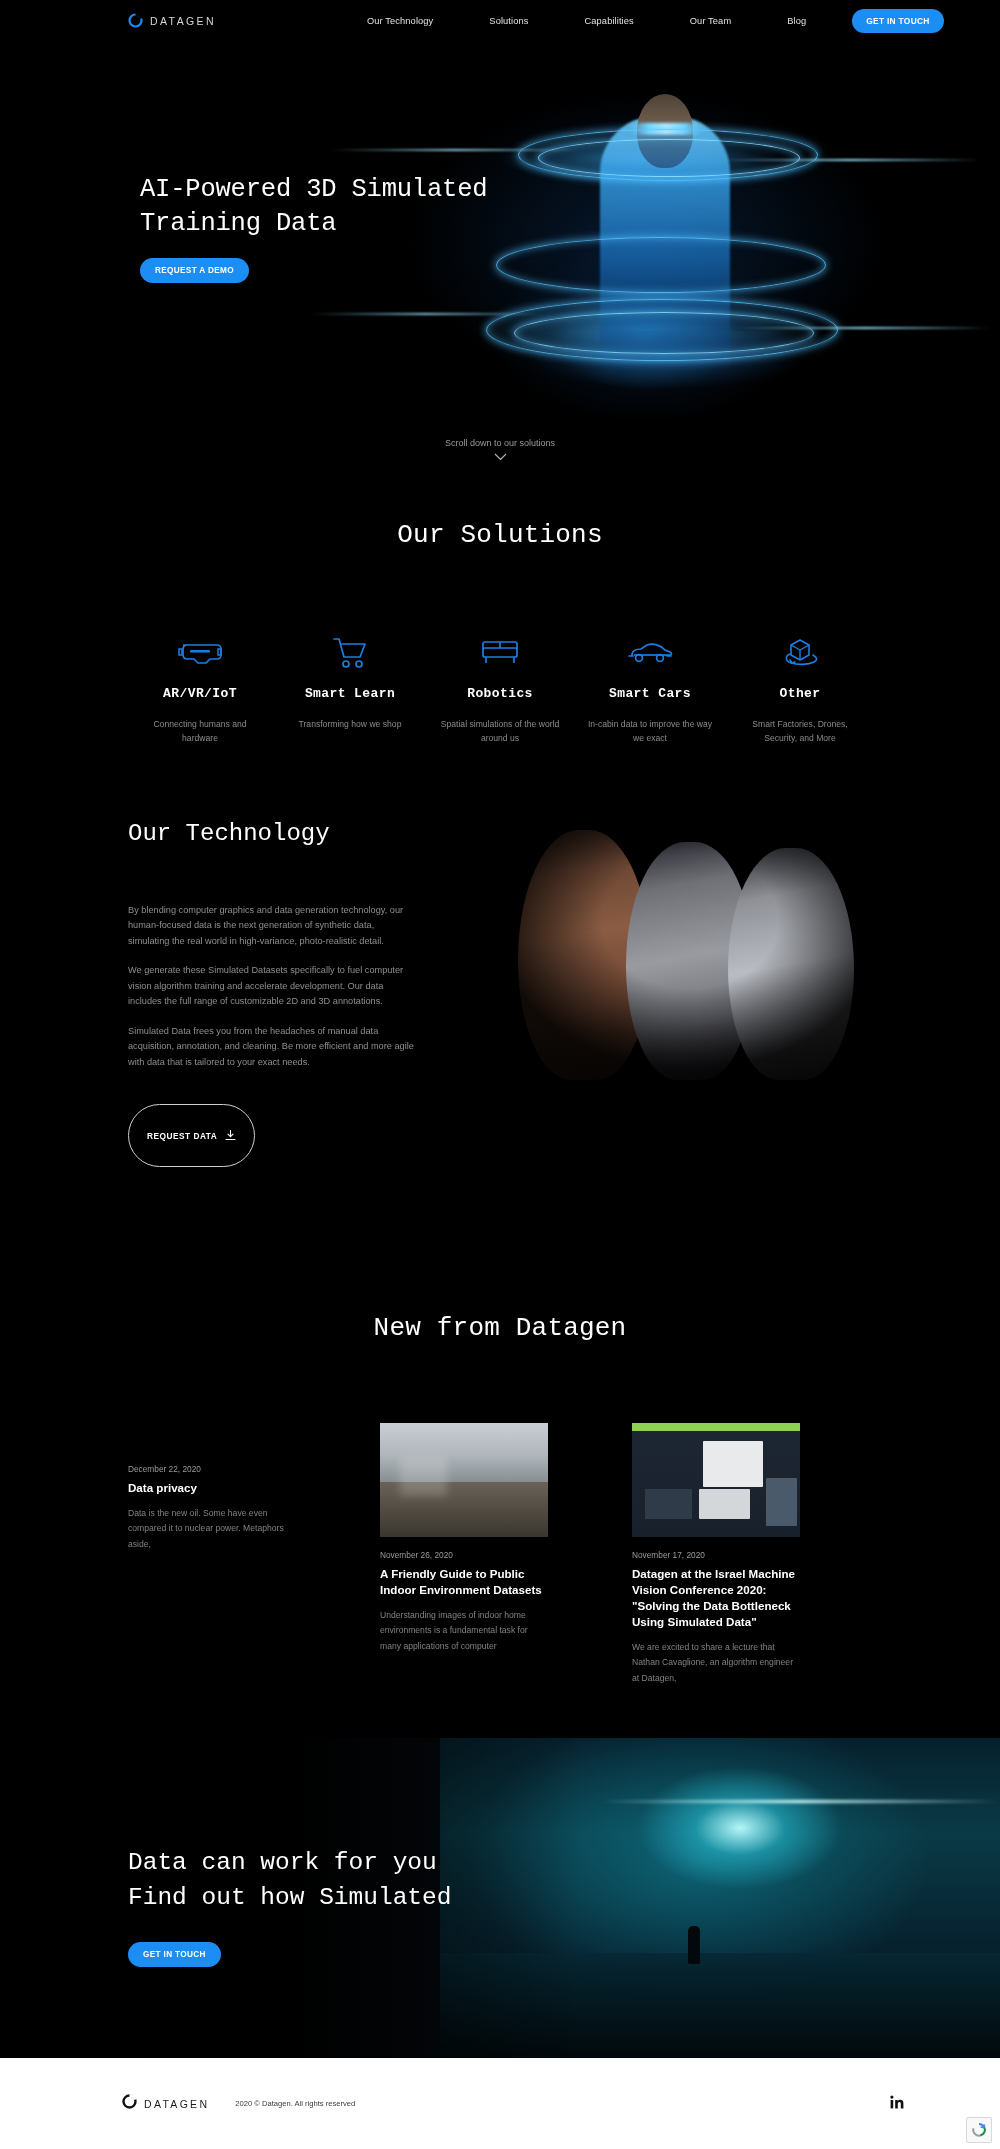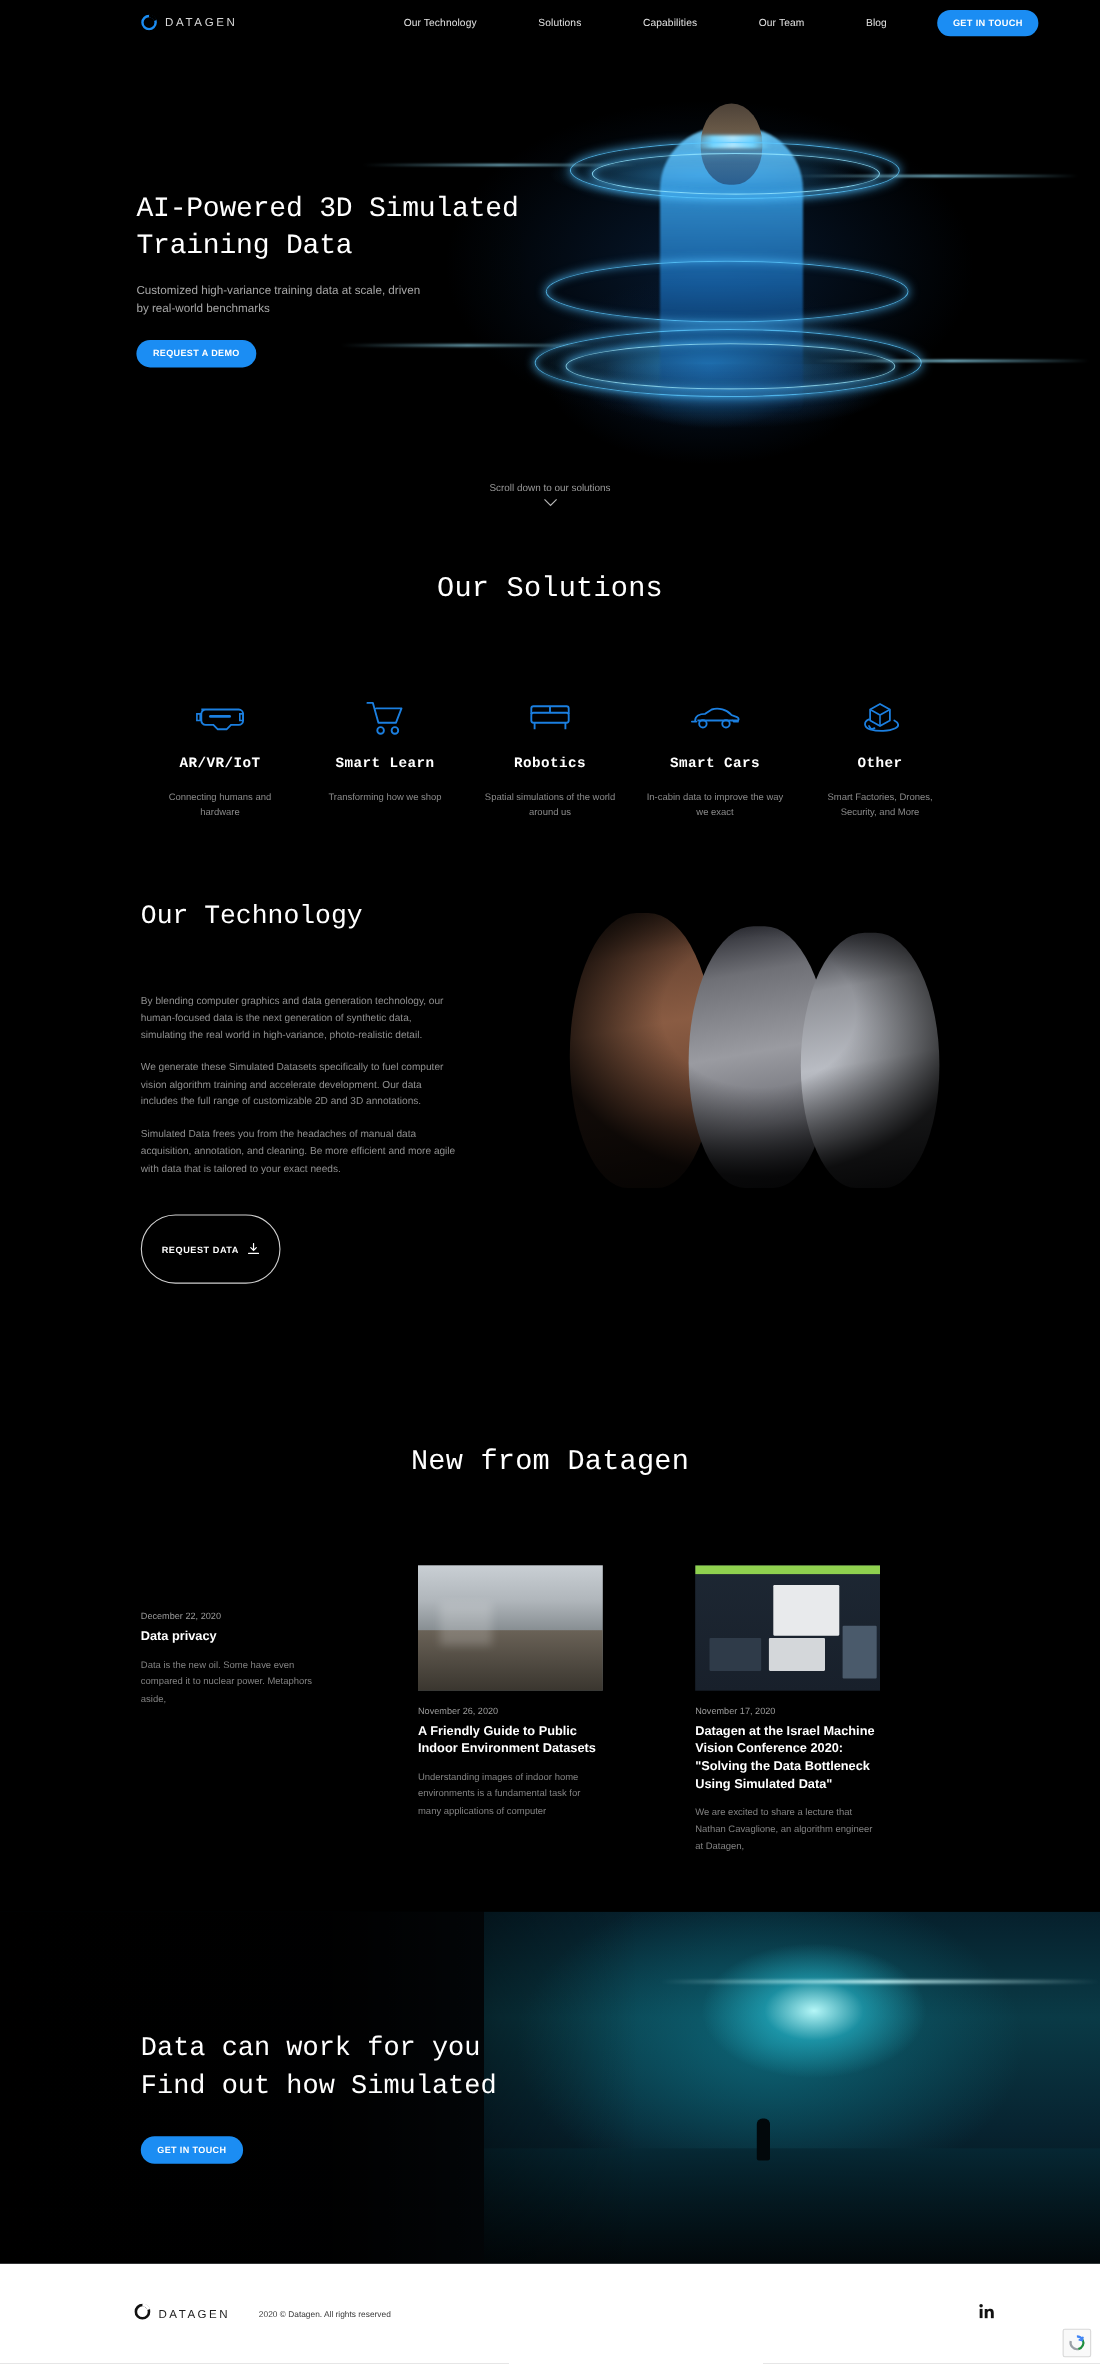--- a/index.html
+++ b/index.html
@@ -85,21 +85,21 @@
   .beam.b3 { left: 10px; top: 282px; width: 230px; }
   .beam.b4 { left: 440px; top: 296px; width: 250px; }
   .hero-floor {
     position: absolute; left: 170px; top: 300px; width: 400px; height: 110px;
     background: radial-gradient(ellipse 200px 52px at 50% 20%, rgba(28,90,150,.50), rgba(0,0,0,0) 70%);
   }
   .hero-vignette {
     position: absolute; inset: 0;
     background: linear-gradient(90deg, #000 0%, rgba(0,0,0,.92) 18%, rgba(0,0,0,.25) 34%, rgba(0,0,0,0) 50%);
   }
-  .hero-content { position: absolute; left: 124px; top: 132px; z-index: 5; }
+  .hero-content { position: absolute; left: 140px; top: 132px; z-index: 5; }
   .hero-title {
     color: #fff; font-size: 25.5px; line-height: 1.32; letter-spacing: -.2px; font-weight: 400;
   }
   .hero-sub {
     color: #a7a7a7; font-size: 10.6px; line-height: 1.62; margin-top: 16px;
   }
   .btn-primary {
     display: inline-block; margin-top: 18px; background: #1b8df3; color: #fff;
     border: none; border-radius: 999px; font-size: 8.2px; font-weight: 700;
     padding: 8px 15px; letter-spacing: .35px; cursor: pointer;
@@ -282,24 +282,20 @@
     <div class="beam b2"></div>
     <div class="beam b3"></div>
     <div class="beam b4"></div>
   </div>
   <div class="hero-vignette"></div>
   <div class="hero-content">
     <div class="hero-title mono">
       <div>AI-Powered 3D Simulated</div>
       <div>Training Data</div>
     </div>
-    <div class="hero-sub">
-      <div>Customized high-variance training data at scale, driven</div>
-      <div>by real-world benchmarks</div>
-    </div>
     <button class="btn-primary">REQUEST A DEMO</button>
   </div>
 </div>
 
 <div class="scroll-hint">
   <div class="label">Scroll down to our solutions</div>
   <svg class="chev" viewBox="0 0 13 8">
     <path d="M1 1 L6.5 6.5 L12 1" fill="none" stroke="#b5b5b5" stroke-width="1.1"></path>
   </svg>
 </div>

